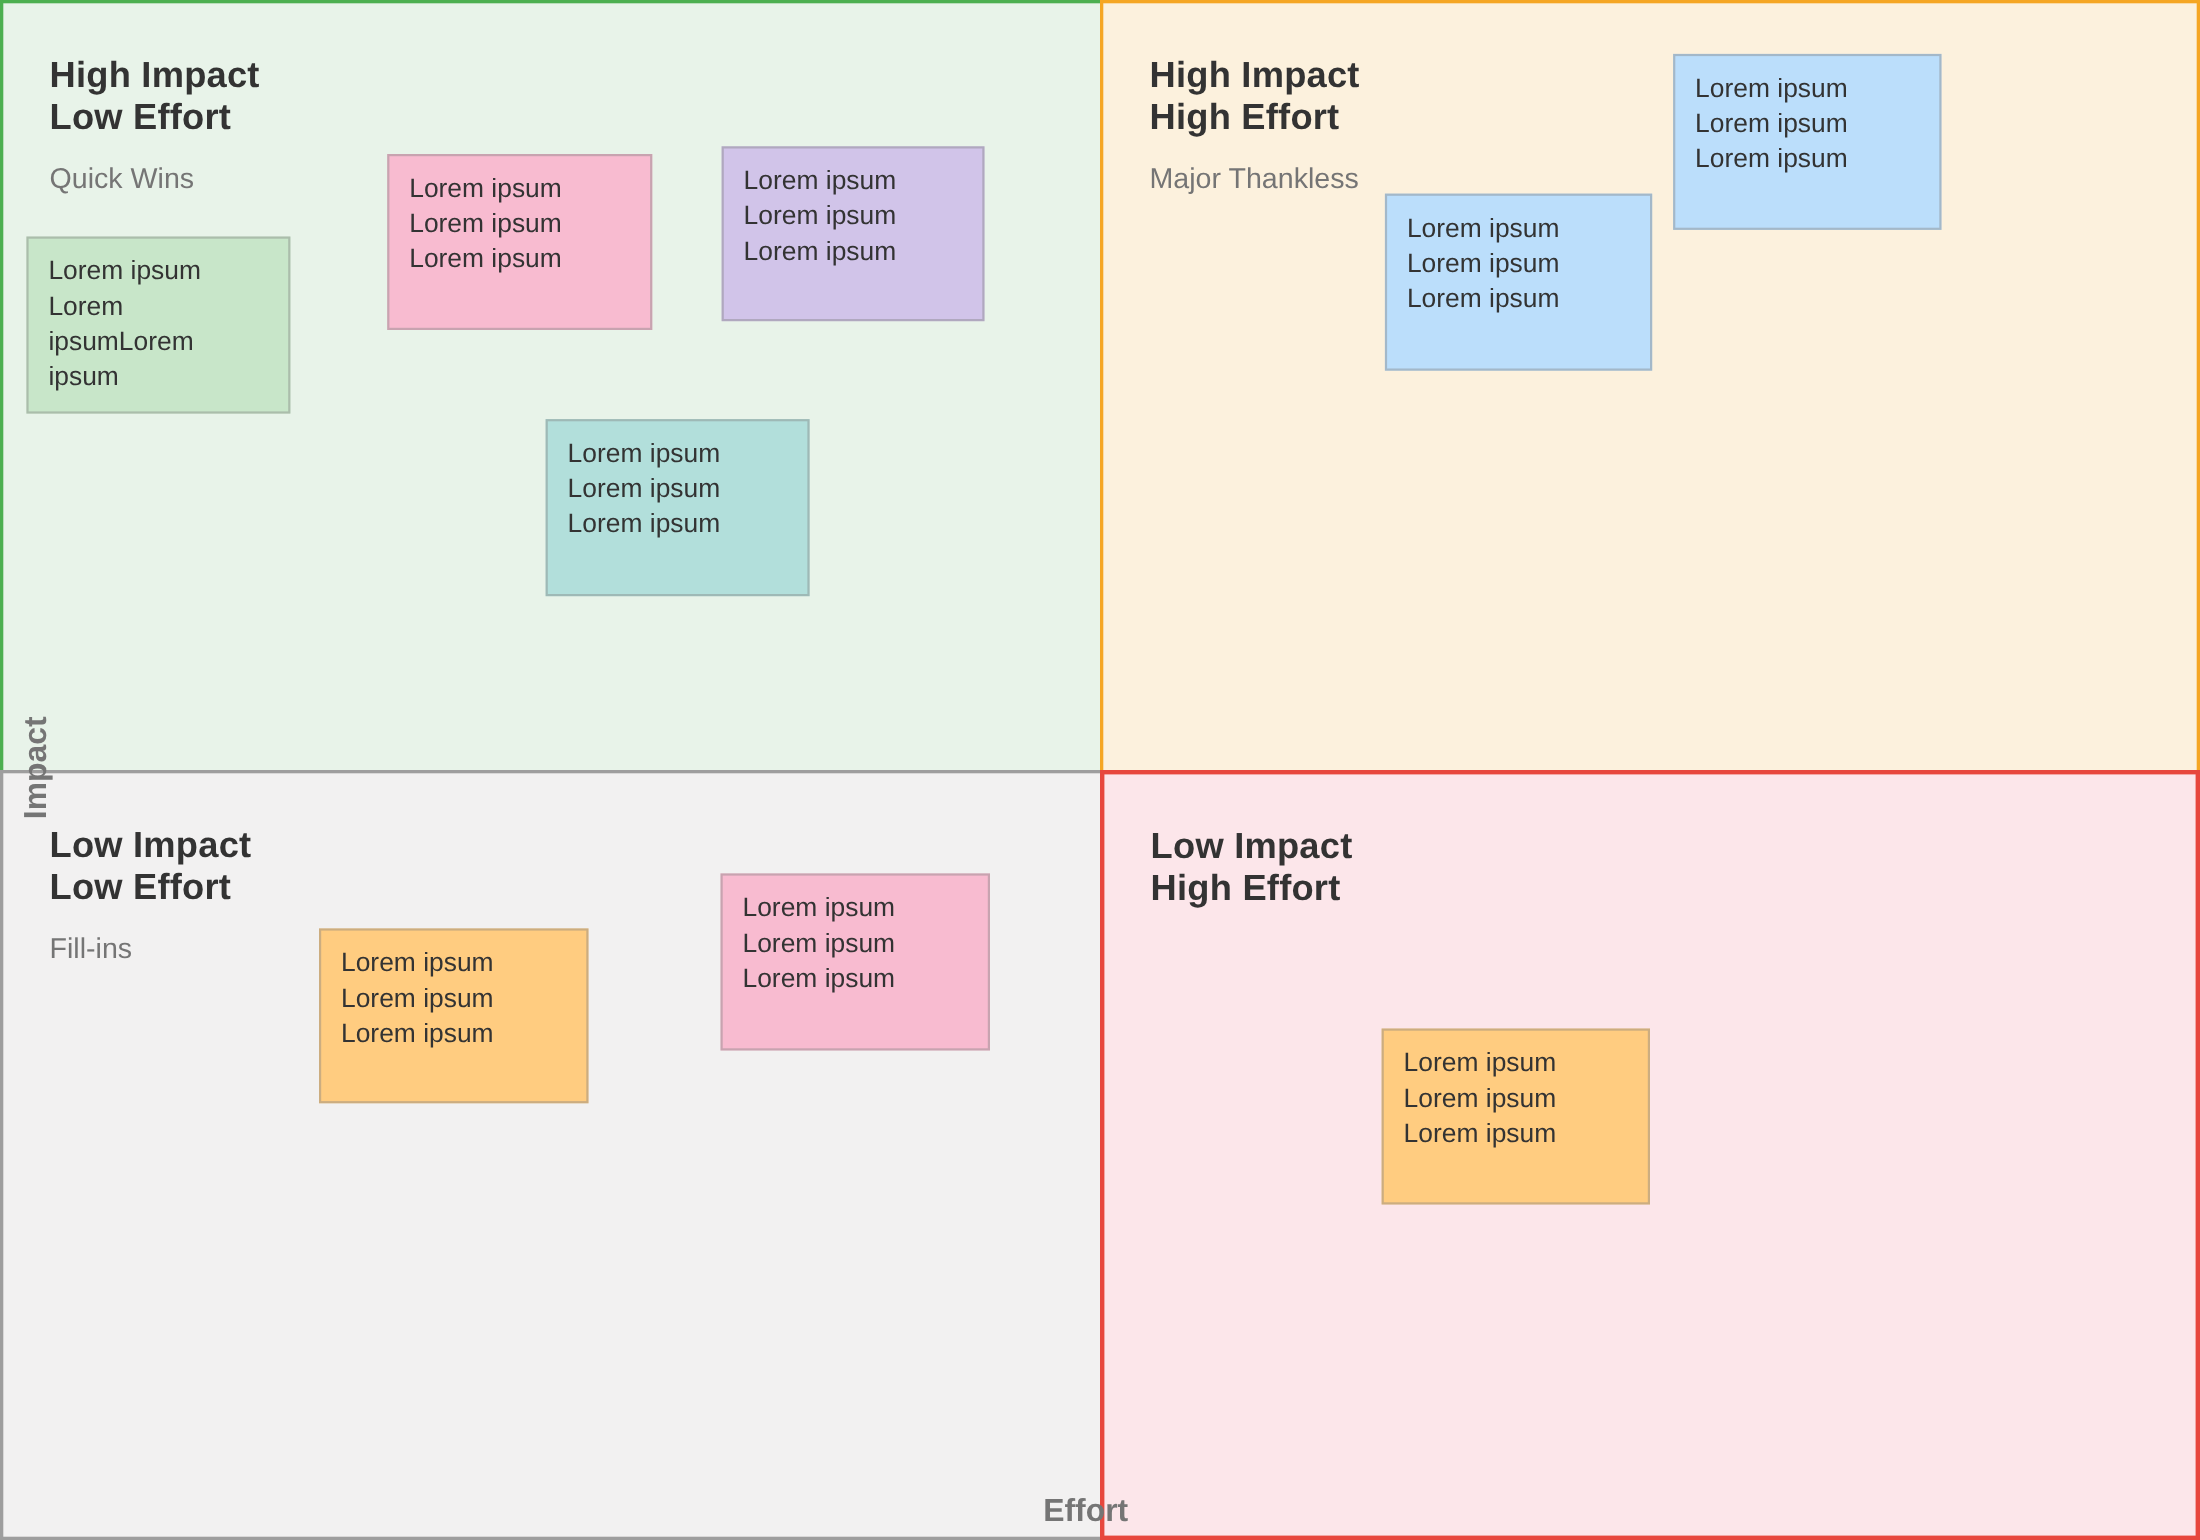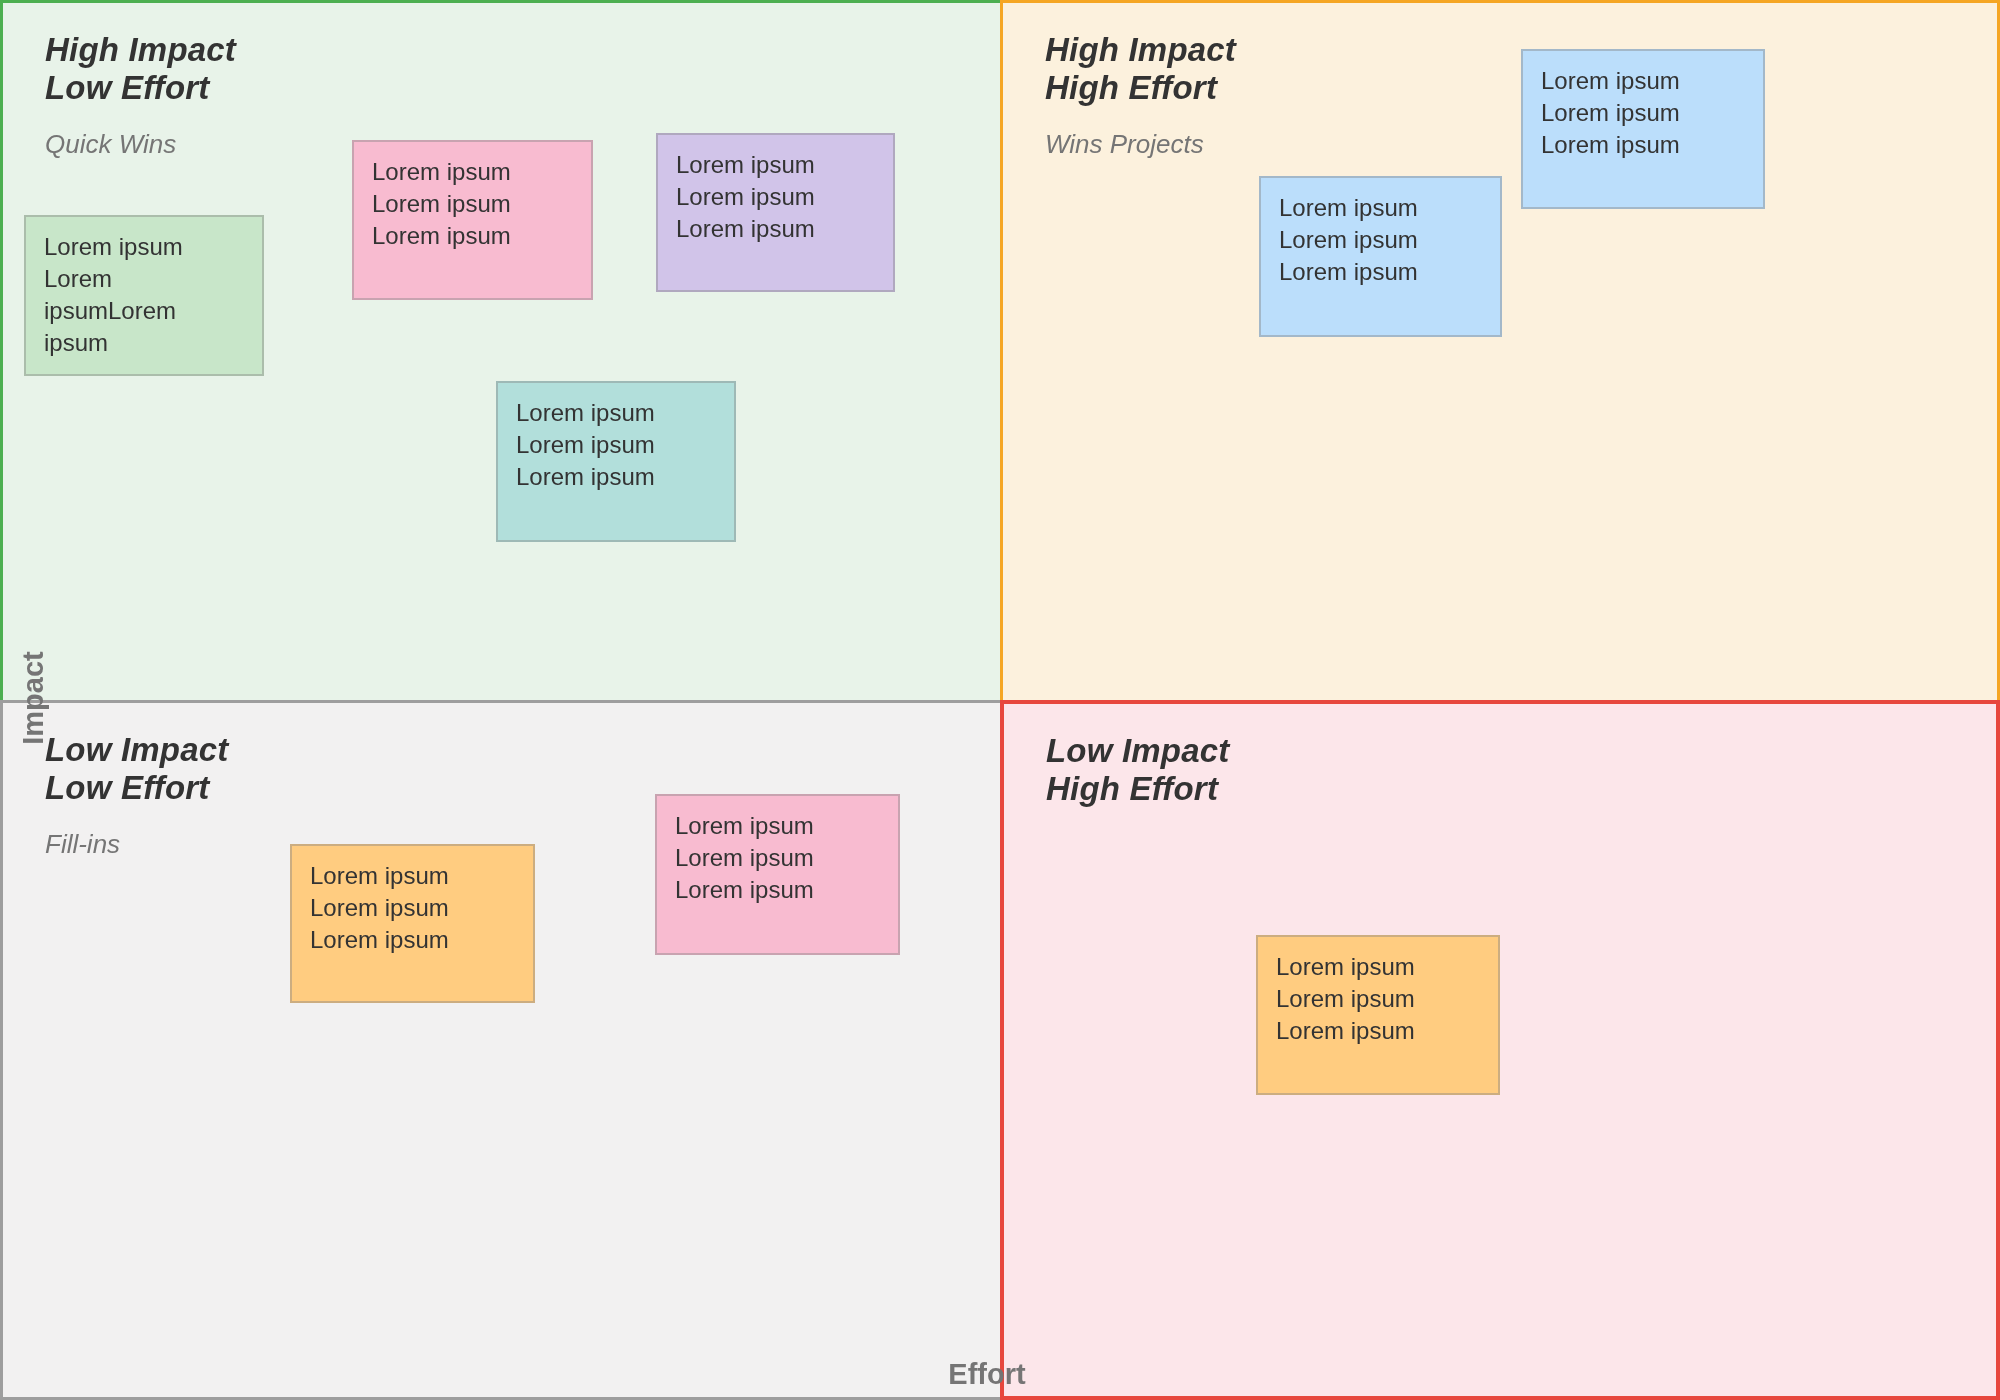--- a/index.html
+++ b/index.html
@@ -5,21 +5,21 @@
   html,body{margin:0;padding:0;background:#fff;}
   #board{
     position:relative;width:2000px;height:1400px;overflow:hidden;
     font-family:"Liberation Sans","DejaVu Sans",sans-serif;
   }
   .q{position:absolute;box-sizing:border-box;width:1000px;height:700px;}
   .q-tl{left:0;top:0;background:#E8F3E9;border-top:3px solid #4CAF50;border-left:3px solid #4CAF50;}
   .q-tr{left:1000px;top:0;background:#FCF1DD;border:3px solid #F5A623;border-bottom:none;}
   .q-bl{left:0;top:700px;background:#F2F1F1;border:3px solid #9E9E9E;border-right:none;}
   .q-br{left:1000px;top:700px;background:#FCE6EA;border:4px solid #E7473D;}
-  .q-header{padding:28px 30px 0 42px;font-style:italic;}
+  .q-header{padding:46px 30px 0 42px;}
   .q-title{
     margin:0;font-size:33px;line-height:38px;font-weight:bold;color:#333333;
     white-space:pre-line;letter-spacing:0.2px;
   }
   .q-subtitle{margin:20px 0 0 0;font-size:26px;line-height:34px;color:#757575;}
   .axis-label{
     position:absolute;font-weight:bold;font-size:29px;color:#757575;
     z-index:5;white-space:nowrap;
   }
   #impact-label{left:33px;top:698px;transform:translate(-50%,-50%) rotate(-90deg);}
@@ -41,21 +41,21 @@
       <h2 class="q-title">High Impact
 Low Effort</h2>
       <p class="q-subtitle">Quick Wins</p>
     </div>
   </section>
 
   <section class="q q-tr">
     <div class="q-header">
       <h2 class="q-title">High Impact
 High Effort</h2>
-      <p class="q-subtitle">Wins Projects</p>
+      <p class="q-subtitle">Major Thankless</p>
     </div>
   </section>
 
   <section class="q q-bl">
     <div class="q-header">
       <h2 class="q-title">Low Impact
 Low Effort</h2>
       <p class="q-subtitle">Fill-ins</p>
     </div>
   </section>

